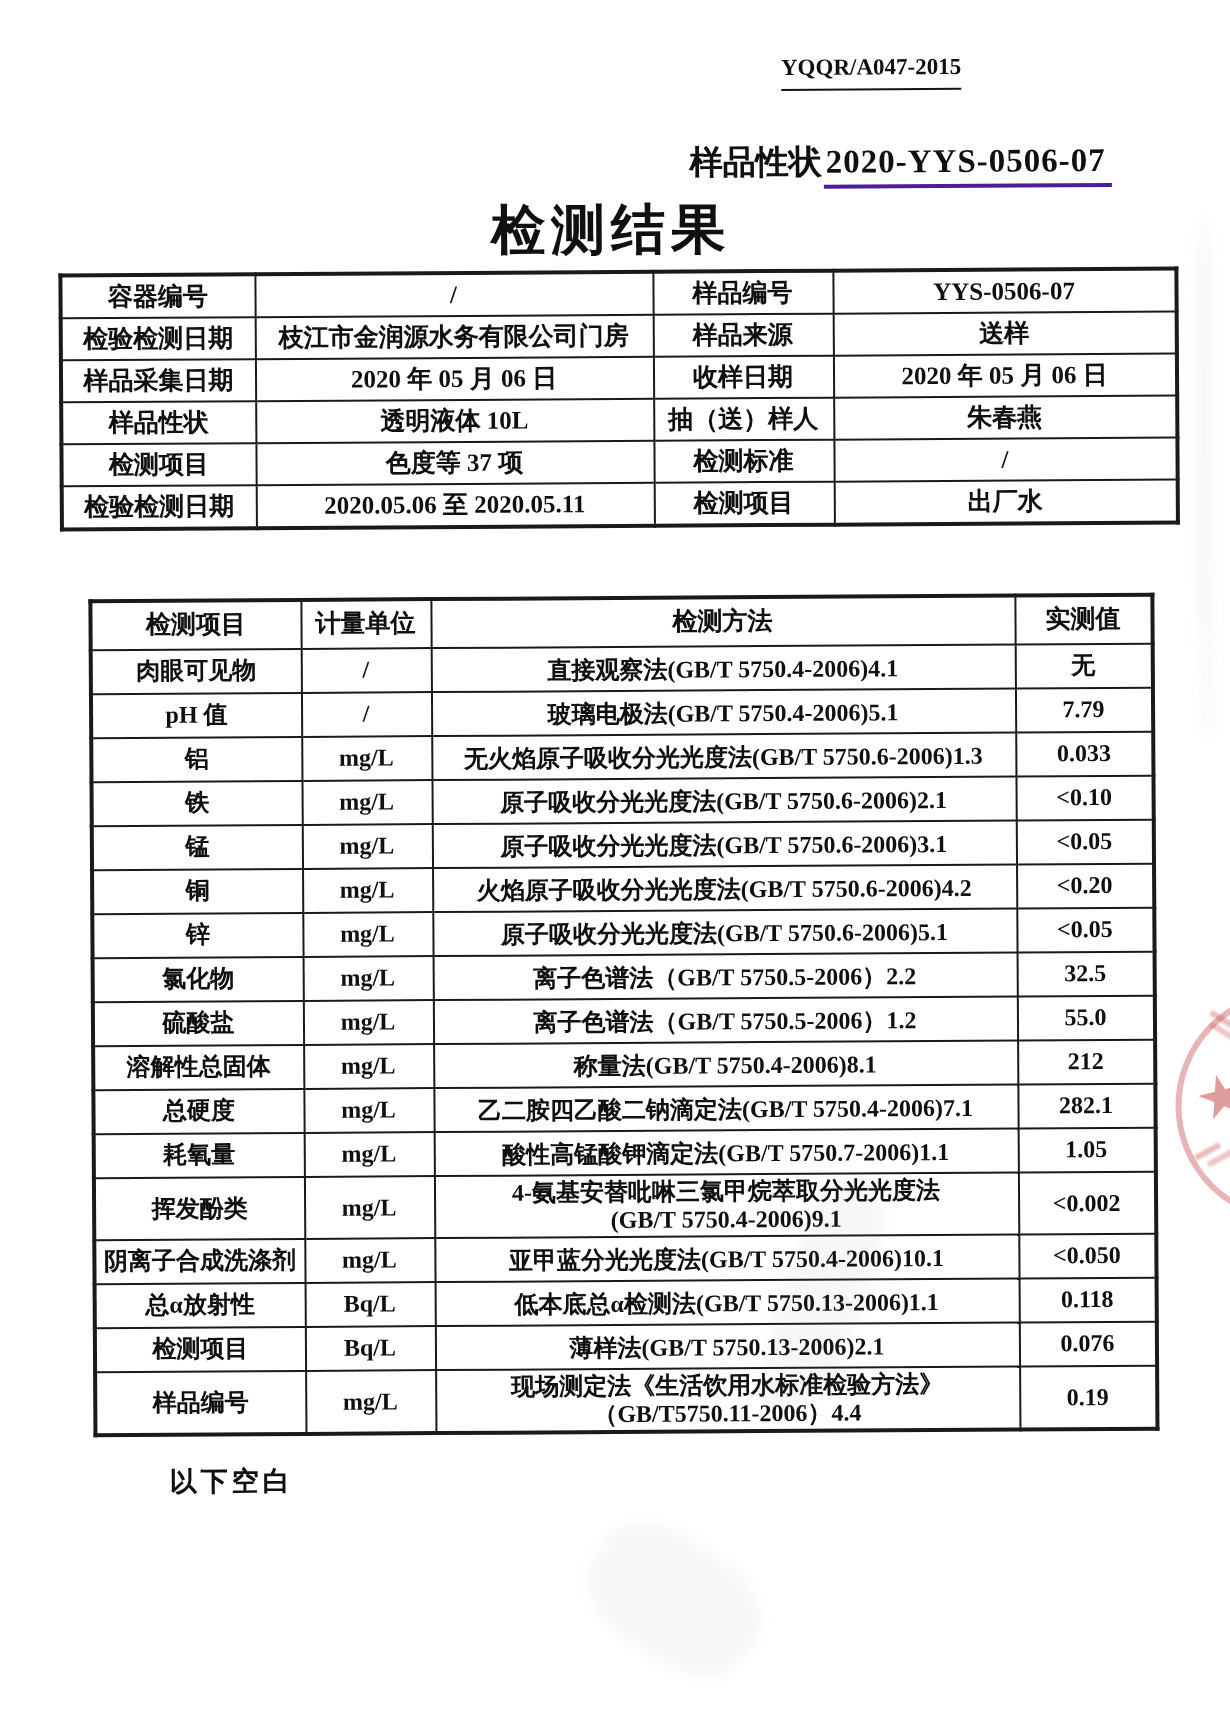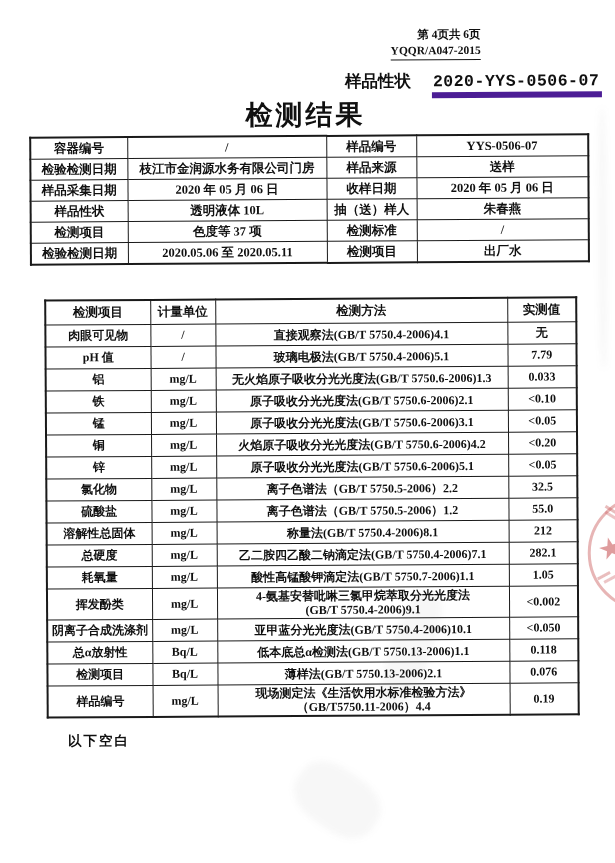--- a/index.html
+++ b/index.html
@@ -14,21 +14,21 @@
   .sheet { position:absolute; inset:0; transform:rotate(-0.35deg); transform-origin:50% 50%; }
 
   
   .page-head {
     position:absolute; top:28px; left:320px; width:163px;
     text-align:right; font-size:11.5px; font-weight:bold; line-height:1.35;
   }
   .doc-code { display:inline-block; border-bottom:1.5px solid #151515; padding-bottom:1px; }
 
   .report-line { position:absolute; top:71px; left:347px; font-size:16.5px; font-weight:bold; white-space:nowrap; }
-  .report-num  { display:inline-block; border-bottom:6px solid #4c1d95; margin-left:21px; padding:0 3px 1px 1px; letter-spacing:.5px;font-family:Liberation Mono, monospace; }
+  .report-num  { display:inline-block; border-bottom:2px solid #4c1d95; margin-left:1px; padding:0 3px 1px 1px; letter-spacing:.5px; }
 
   .title {
     position:absolute; top:97px; left:0; width:615px; margin:0;
     text-align:center; font-size:27px; font-weight:bold; letter-spacing:3px;
   }
 
   
   .info-table {
     position:absolute; top:135px; left:31px; width:558px;
     border-collapse:collapse; border:2px solid #1a1a1a;
@@ -49,21 +49,21 @@
   }
   .results-table th, .results-table td {
     border:1px solid #1a1a1a; text-align:center; vertical-align:middle;
     font-weight:bold; padding:1px 2px; overflow:hidden;
   }
   .results-table th { height:21px; font-size:12.5px; }
   .results-table td { height:19px; font-size:12px; line-height:1.2; }
   .method-line { line-height:14px; }
 
   .footer-note {
-    position:absolute; top:731px; left:66px;
+    position:absolute; top:731px; left:83px;
     font-size:13.5px; font-weight:bold; letter-spacing:2px;
   }
 
   
   .seal {
     position:absolute; top:497px; left:587px; width:116px; height:116px;
     border-radius:50%; border:3px solid rgba(201,90,91,.45);
     box-sizing:border-box;
   }
   .seal-star {
@@ -80,21 +80,20 @@
   .smudge.s1 { left:600px; top:110px; width:8px;  height:260px; }
   .smudge.s2 { left:290px; top:770px; width:90px; height:60px; transform:rotate(35deg); }
   .smudge.s3 { left:390px; top:590px; width:40px; height:120px; transform:rotate(20deg); }
 </style>
 </head>
 <body>
 
 <div class="sheet">
 
   <div class="page-head">
-    <div>第 4页共 6页</div>
     <div><span class="doc-code">YQQR/A047-2015</span></div>
   </div>
 
   <div class="report-line">
     <span>样品性状</span><span class="report-num">2020-YYS-0506-07</span>
   </div>
 
   <h1 class="title">检测结果</h1>
 
   <table class="info-table">

